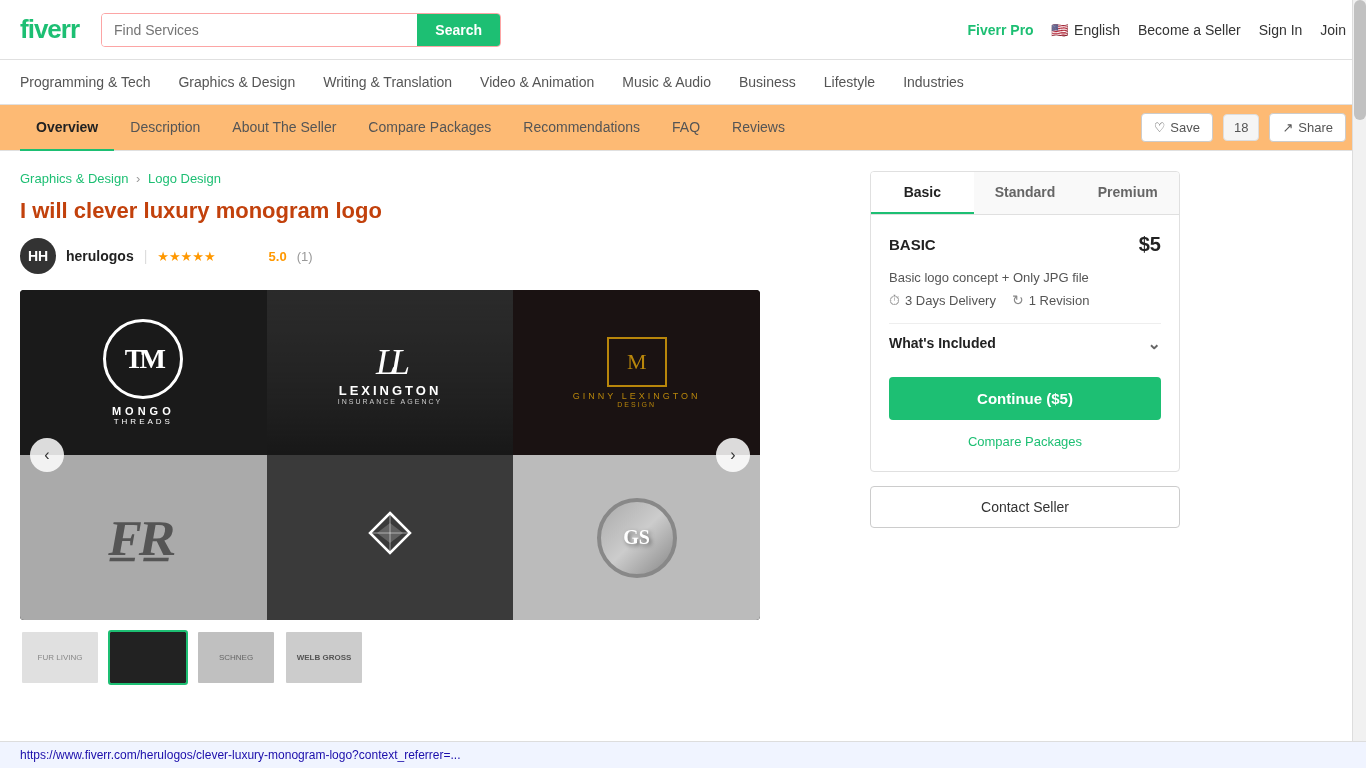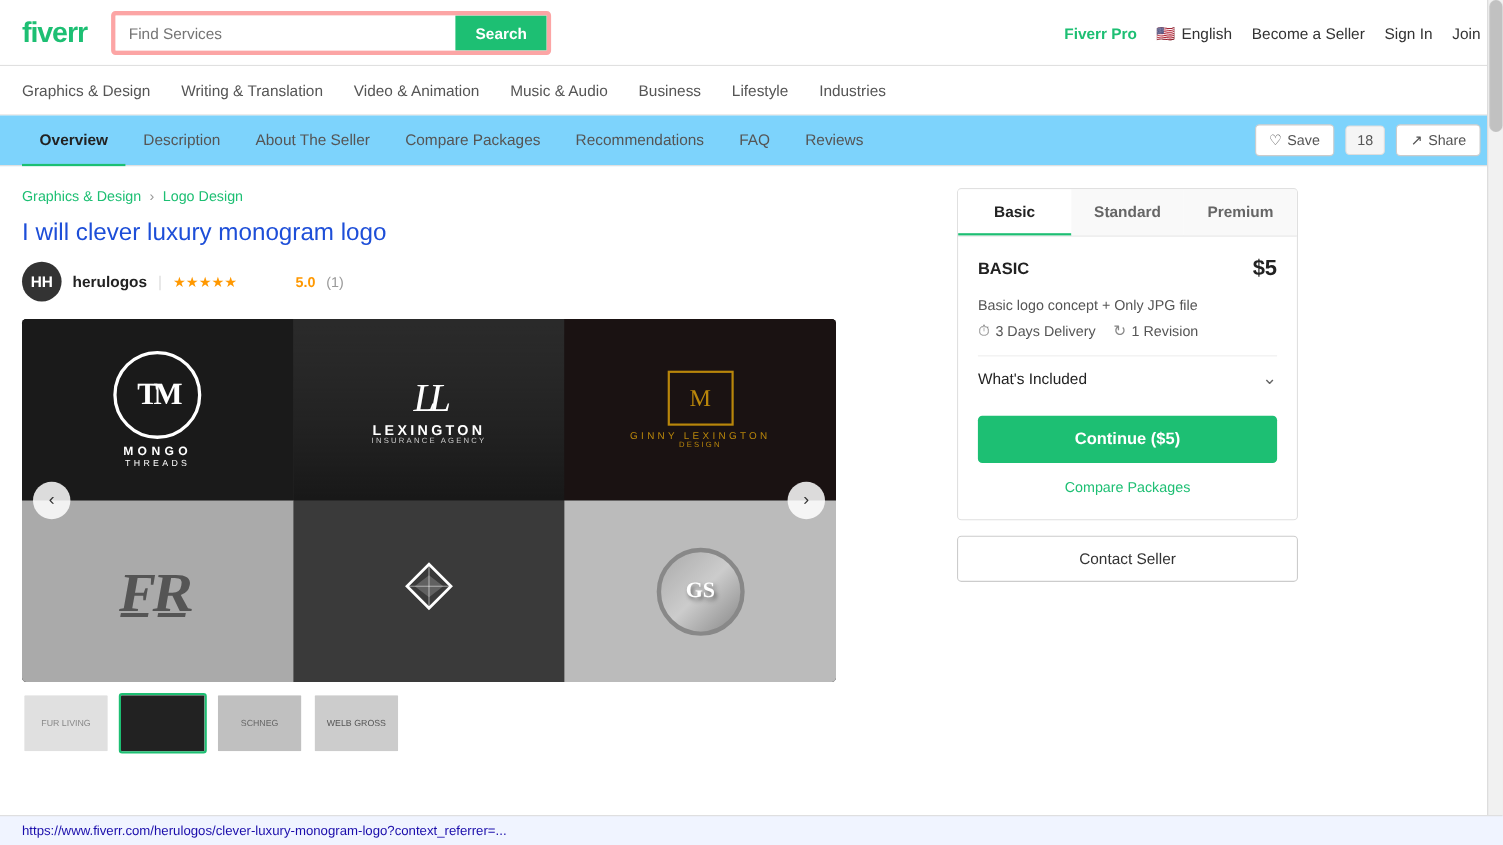--- a/index.html
+++ b/index.html
@@ -18,21 +18,21 @@
       font-size: 26px;
       font-weight: 900;
       color: #1dbf73;
       letter-spacing: -1px;
       margin-right: 10px;
     }
     .search-bar {
       display: flex;
       flex: 1;
       max-width: 400px;
-      border: 4px solid #fca5a5;
+      border: 1px solid #fca5a5;
       border-radius: 4px;
       overflow: hidden;
     }
     .search-bar input {
       flex: 1;
       padding: 8px 12px;
       border: none;
       outline: none;
       font-size: 14px;
       color: #999;
@@ -90,21 +90,21 @@
       cursor: pointer;
       white-space: nowrap;
     }
 
     
     .tabs-bar {
       border-bottom: 1px solid #e0e0e0;
       padding: 0 20px;
       display: flex;
       align-items: center;
-      background: #7dd3fc;
+      background: #fdba74;
     }
     .tab-item {
       padding: 14px 16px;
       font-size: 14px;
       color: #555;
       cursor: pointer;
       border-bottom: 2px solid transparent;
       margin-bottom: -1px;
     }
     .tab-item.active {
@@ -174,22 +174,22 @@
       margin-bottom: 12px;
     }
     .breadcrumb span {
       color: #999;
       margin: 0 4px;
     }
 
     
     .gig-title {
       font-size: 22px;
-      font-weight: 400;
-      color: #1d4ed8;
+      font-weight: 700;
+      color: #c2410c;
       margin-bottom: 14px;
     }
 
     
     .seller-info {
       display: flex;
       align-items: center;
       gap: 10px;
       margin-bottom: 16px;
     }
@@ -505,21 +505,21 @@
       font-size: 14px;
       color: #888;
     }
     .what-included {
       display: flex;
       justify-content: space-between;
       align-items: center;
       padding: 10px 0;
       border-top: 1px solid #eee;
       font-size: 14px;
-      font-weight: 400;
+      font-weight: 700;
       color: #222;
       cursor: pointer;
       margin-bottom: 14px;
     }
     .chevron-icon {
       font-size: 16px;
       color: #666;
     }
     .continue-btn {
       display: block;
@@ -607,20 +607,21 @@
       <span>🇺🇸</span>
       <span>English</span>
     </div>
     <a class="header-link">Become a Seller</a>
     <a class="header-link">Sign In</a>
     <a class="header-link">Join</a>
   </div>
 </div>
 
 <nav class="main-nav">
+  <span class="nav-item">Programming &amp; Tech</span>
   <span class="nav-item">Graphics &amp; Design</span>
   <span class="nav-item">Writing &amp; Translation</span>
   <span class="nav-item">Video &amp; Animation</span>
   <span class="nav-item">Music &amp; Audio</span>
   <span class="nav-item">Business</span>
   <span class="nav-item">Lifestyle</span>
   <span class="nav-item">Industries</span>
 </nav>
 
 <div class="tabs-bar">
@@ -729,21 +730,21 @@
           <div style="background:#555;"></div>
         </div>
       </div>
       <div class="thumb">
         <div class="thumb-inner t3" style="background:#c0c0c0;display:flex;align-items:center;justify-content:center;">
           <span style="font-size:8px;color:#666;">SCHNEG</span>
         </div>
       </div>
       <div class="thumb">
         <div class="thumb-inner t4" style="background:#ccc;display:flex;align-items:center;justify-content:center;">
-          <span style="font-size:8px;color:#555;">WELB GROSS</span>
+          <span style="font-size:8px;color:#555;font-weight:bold;">WELB GROSS</span>
         </div>
       </div>
     </div>
 
   </div>
 
   <div class="side-col">
     <div class="package-card">
 
       <div class="package-tabs">

